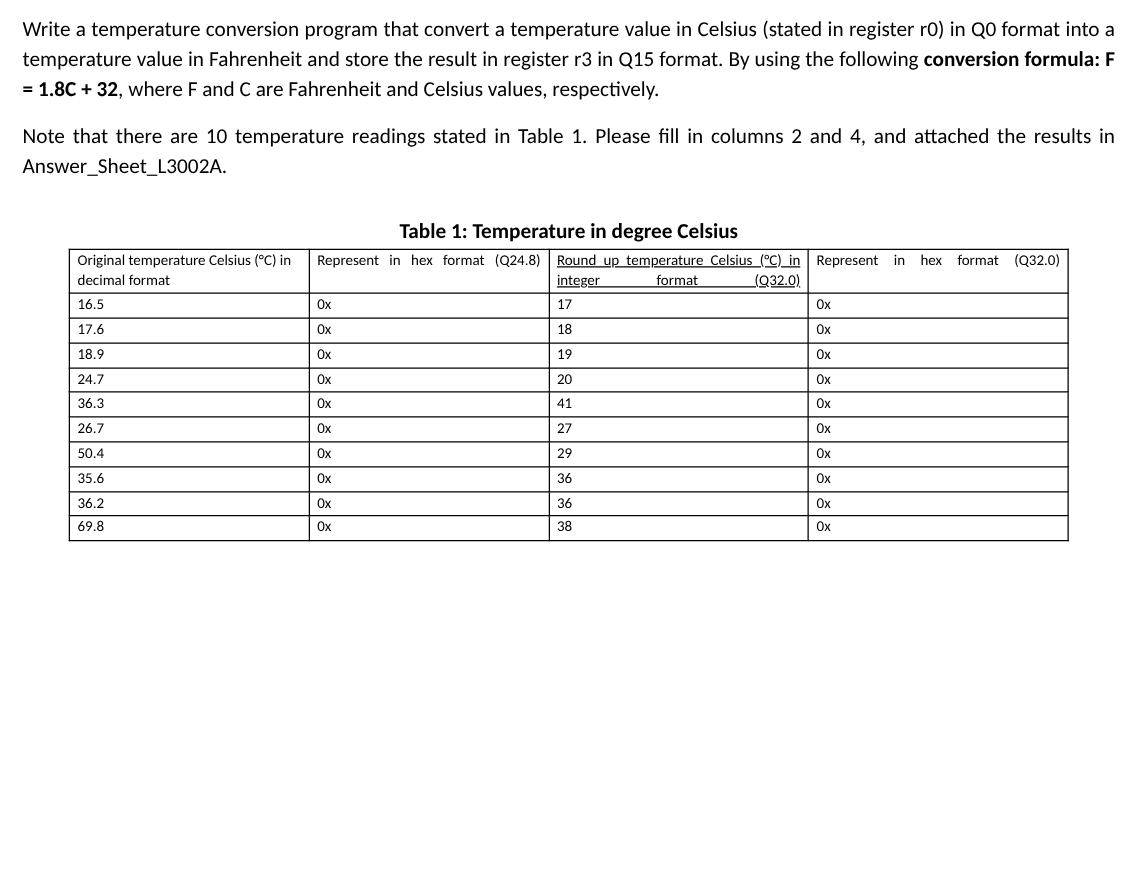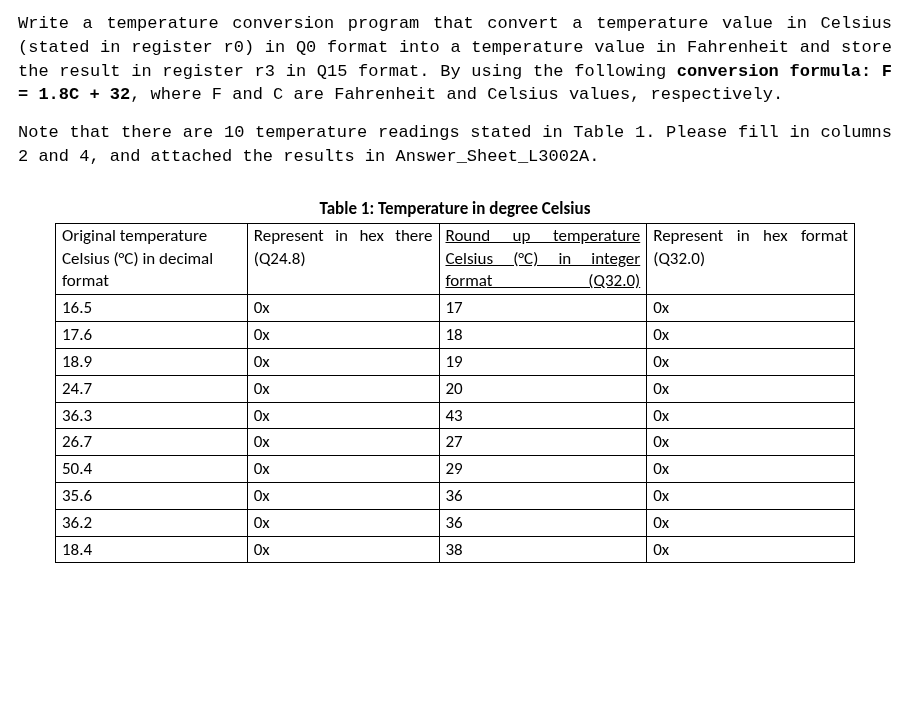--- a/index.html
+++ b/index.html
@@ -12,40 +12,39 @@
       font-size: 17px;
       color: #000;
       background: #fff;
       padding: 12px 18px;
       width: 910px;
       line-height: 1.4;
     }
     .paragraph {
       margin-bottom: 14px;
       text-align: justify;
-      font-family: Liberation Mono, monospace;
     }
     .table-title {
       text-align: center;
       font-weight: bold;
       margin-top: 28px;
       margin-bottom: 2px;
     }
     table {
       border-collapse: collapse;
       width: 800px;
       margin: 0 auto;
     }
     td, th {
       border: 1px solid #000;
       padding: 1px 6px;
       vertical-align: top;
       font-weight: normal;
       text-align: left;
-      font-size: 17px;
+      font-size: 12px;
     }
     th {
       text-align: justify;
       text-align-last: justify;
       line-height: 1.35;
     }
     th.no-justify {
       text-align: left;
       text-align-last: left;
     }
@@ -63,21 +62,21 @@
 </div>
 
 <div class="paragraph">Note that there are 10 temperature readings stated in Table 1. Please fill in columns 2 and 4, and attached the results in Answer_Sheet_L3002A.</div>
 
 <div class="table-title">Table 1: Temperature in degree Celsius</div>
 
 <table>
   <thead>
     <tr>
       <th class="col1 no-justify">Original temperature Celsius (°C) in decimal format</th>
-      <th class="col2">Represent in hex there (Q24.8)</th>
+      <th class="col2">Represent in hex format (Q24.8)</th>
       <th class="col3">Round up temperature Celsius (°C) in integer format (Q32.0)</th>
       <th class="col4">Represent in hex format (Q32.0)</th>
     </tr>
   </thead>
   <tbody>
     <tr>
       <td>16.5</td>
       <td>0x</td>
       <td>17</td>
       <td>0x</td>
@@ -96,21 +95,21 @@
     </tr>
     <tr>
       <td>24.7</td>
       <td>0x</td>
       <td>20</td>
       <td>0x</td>
     </tr>
     <tr>
       <td>36.3</td>
       <td>0x</td>
-      <td>43</td>
+      <td>41</td>
       <td>0x</td>
     </tr>
     <tr>
       <td>26.7</td>
       <td>0x</td>
       <td>27</td>
       <td>0x</td>
     </tr>
     <tr>
       <td>50.4</td>
@@ -124,19 +123,19 @@
       <td>36</td>
       <td>0x</td>
     </tr>
     <tr>
       <td>36.2</td>
       <td>0x</td>
       <td>36</td>
       <td>0x</td>
     </tr>
     <tr>
-      <td>18.4</td>
+      <td>69.8</td>
       <td>0x</td>
       <td>38</td>
       <td>0x</td>
     </tr>
   </tbody>
 </table>
 
 </body></html>

